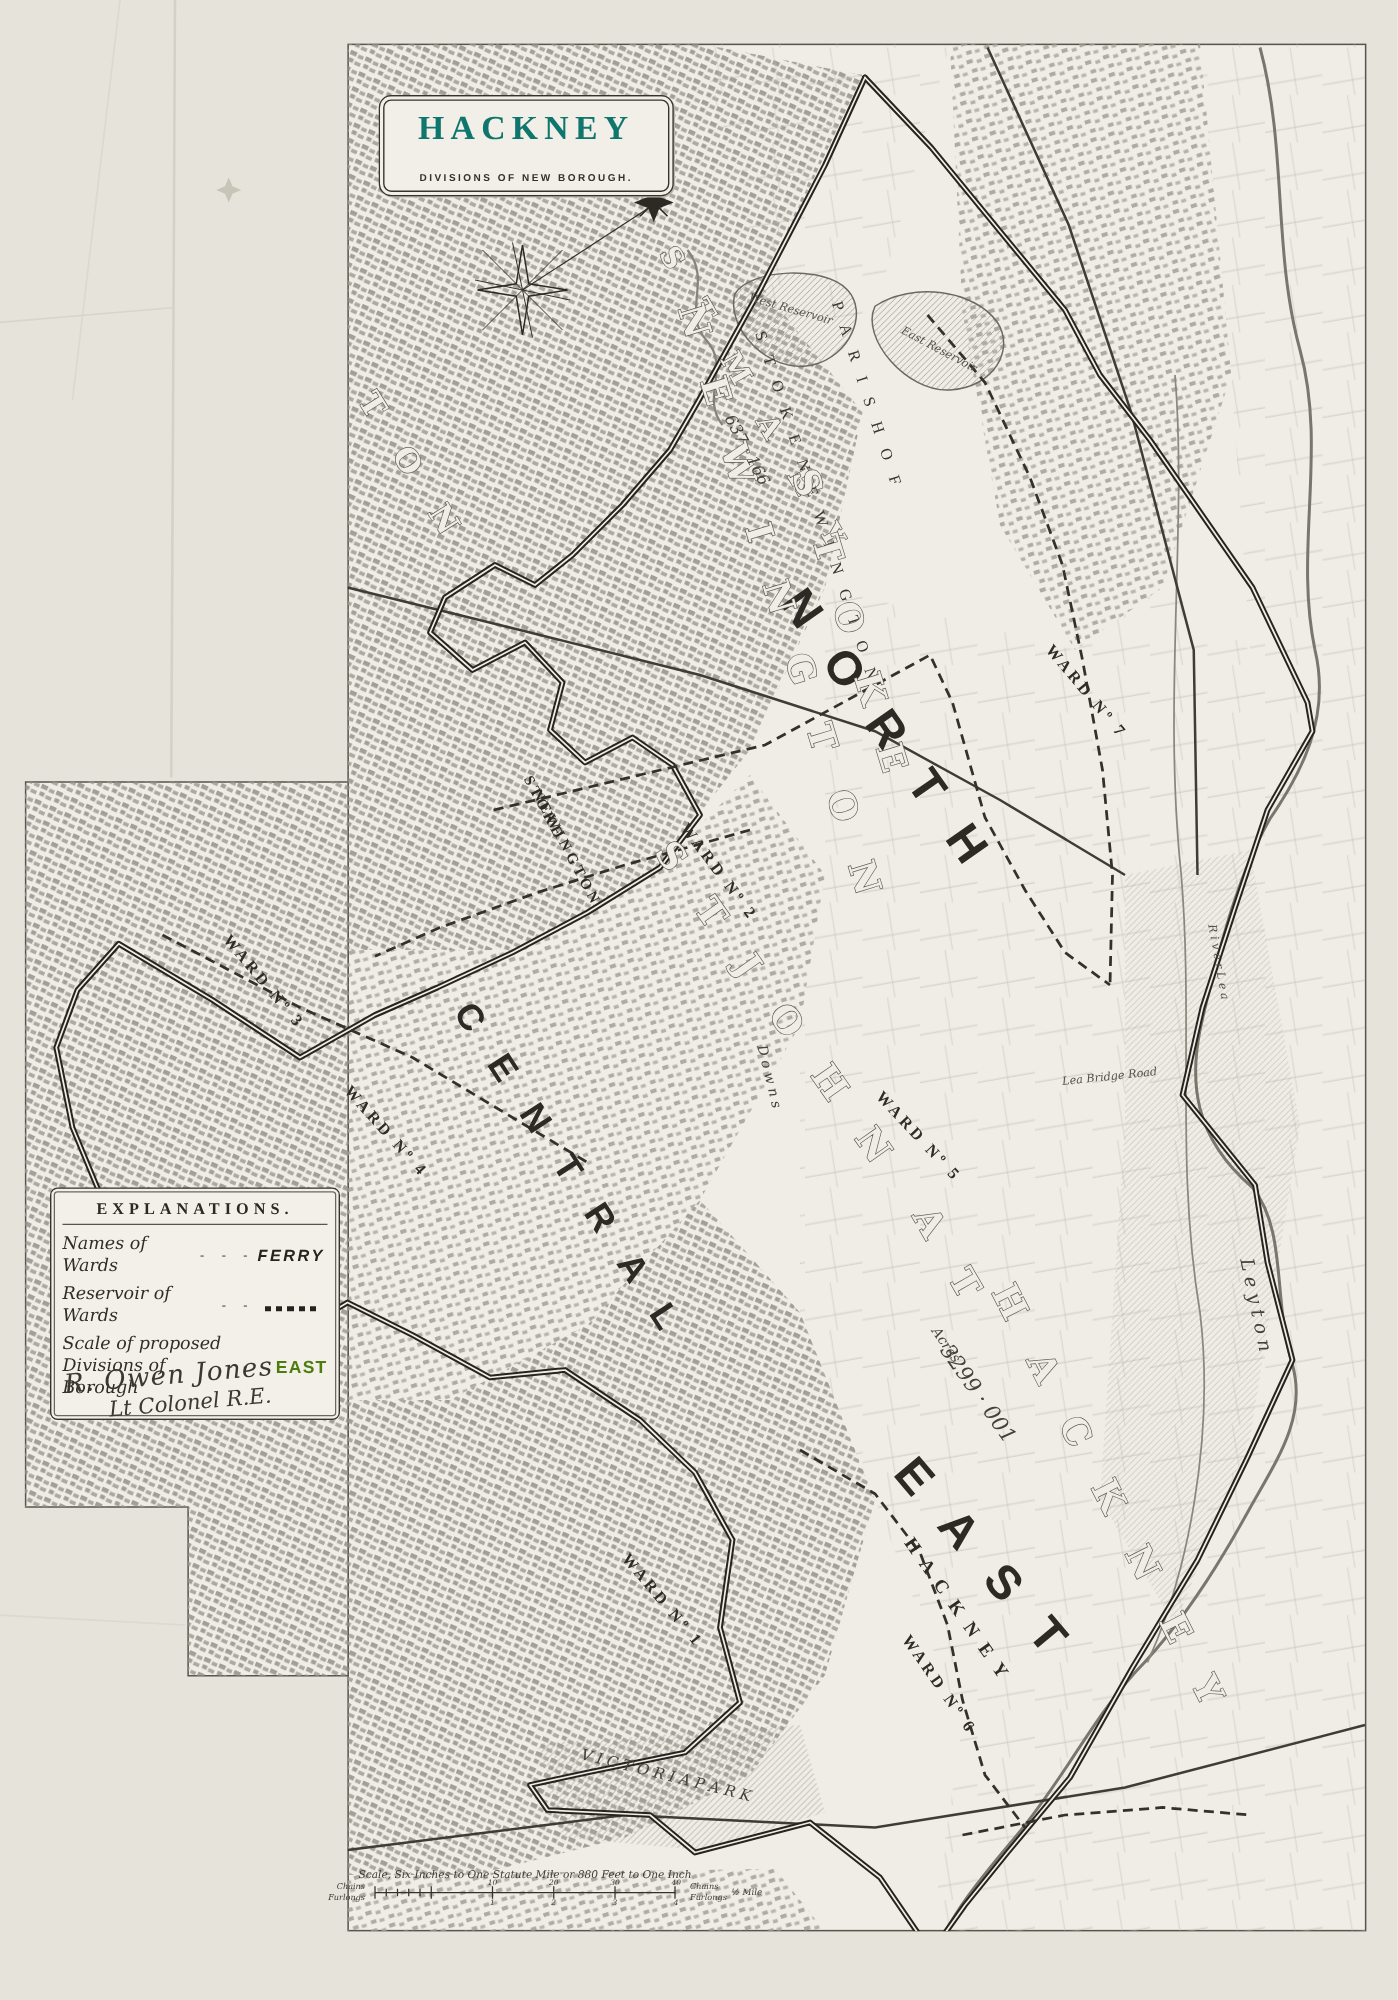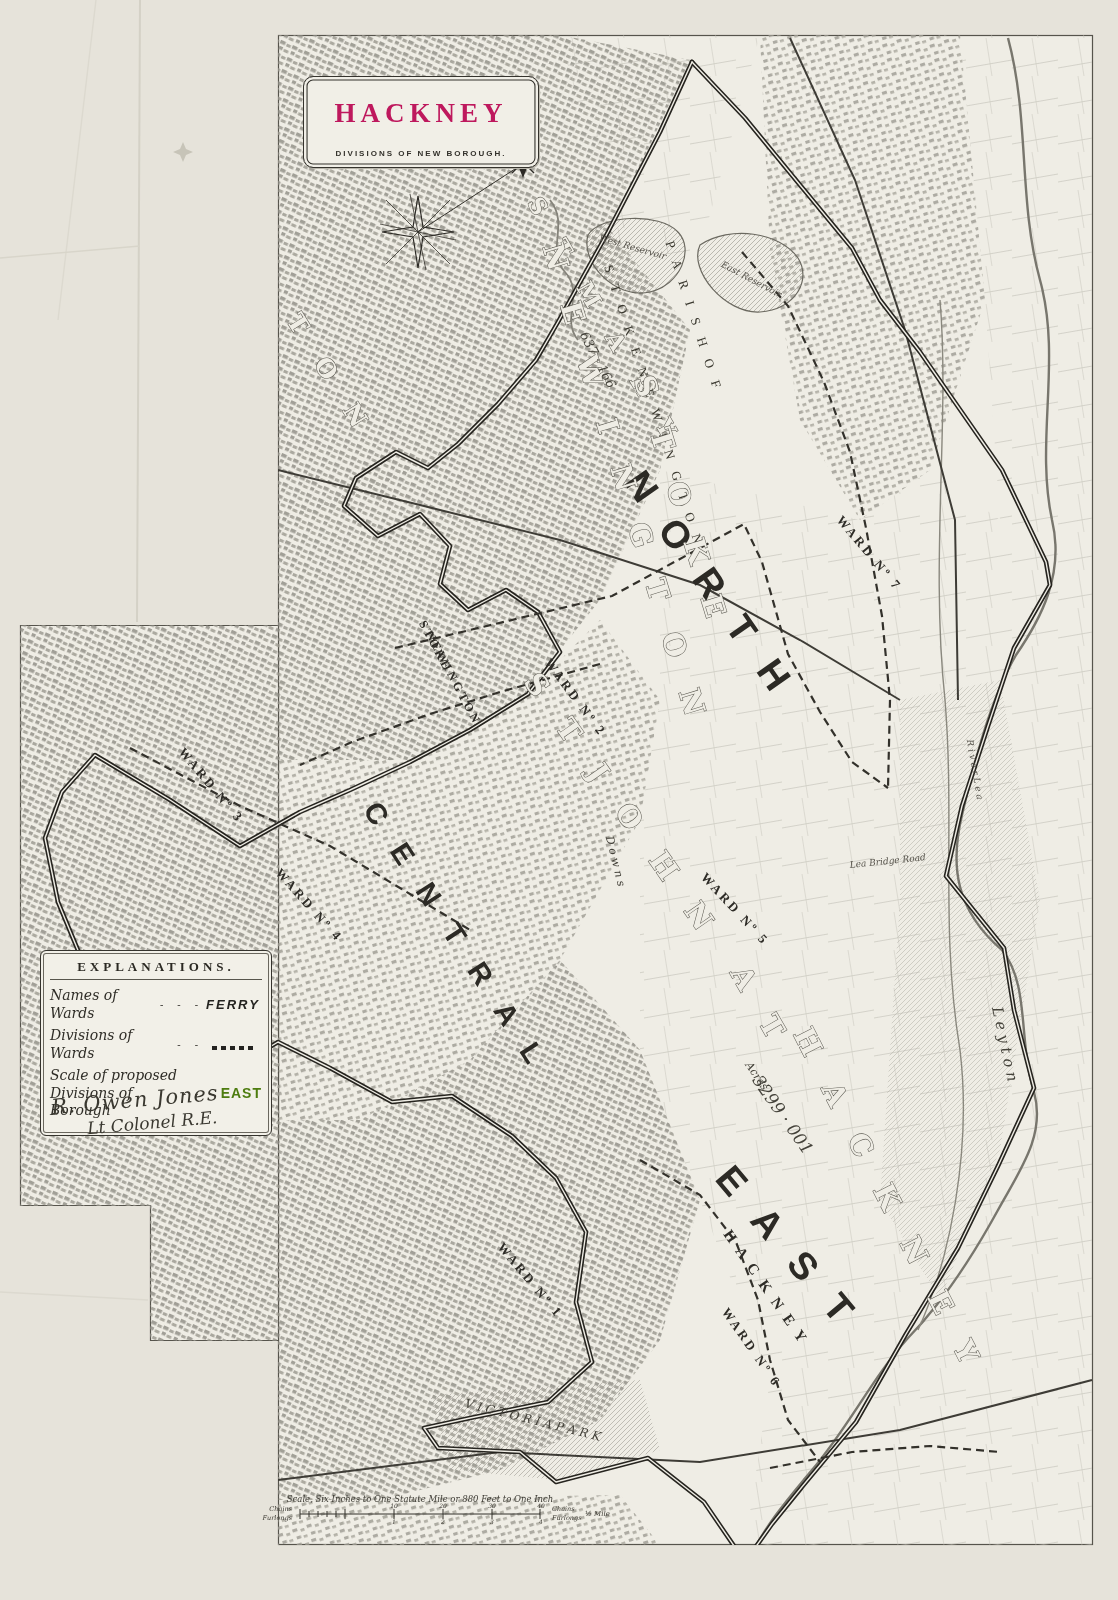--- a/index.html
+++ b/index.html
@@ -23,22 +23,22 @@
   text.sb{font-family:"DejaVu Serif",serif;font-style:italic;fill:#3c3a33;}
 
   
   .cartouche{
     position:absolute;left:303px;top:76px;width:218px;padding:10px 8px 9px;
     background:#f1efe7;border:1.6px solid #35332d;border-radius:10px;
     box-shadow:inset 0 0 0 2.5px #f1efe7, inset 0 0 0 3.6px #35332d, 1px 1px 0 #b9b6ab;
     text-align:center;
   }
   .cartouche h1{
-    margin:11px;font-family:"Liberation Serif",serif;font-weight:bold;
-    font-size:27px;letter-spacing:5px;color:#be185d;
+    margin:0;font-family:"Liberation Serif",serif;font-weight:bold;
+    font-size:27px;letter-spacing:5px;color:#0f766e;
   }
   .cartouche .sub{
     margin-top:20px;font-family:"Liberation Sans",sans-serif;
     font-size:8px;letter-spacing:2px;color:#33312b;font-weight:bold;
   }
 
   
   .explanations{
     position:absolute;left:40px;top:950px;width:212px;
     background:#f2f0e8;border:1.2px solid #35332d;border-radius:6px;
@@ -267,21 +267,21 @@
 <div class="explanations">
   <div class="exp-heading">EXPLANATIONS.</div>
 
   <div class="exp-row">
     <span class="exp-label">Names of Wards</span>
     <span class="exp-dots">-&nbsp;&nbsp;-&nbsp;&nbsp;-</span>
     <span class="exp-sample sample-ferry">FERRY</span>
   </div>
 
   <div class="exp-row">
-    <span class="exp-label">Divisions of Wards</span>
+    <span class="exp-label">Reservoir of Wards</span>
     <span class="exp-dots">-&nbsp;&nbsp;-</span>
     <span class="exp-sample"><span class="sample-dashed"></span></span>
   </div>
 
   <div class="exp-row">
     <span class="exp-label">Scale of proposed Divisions of Borough</span>
     <span class="exp-dots">-&nbsp;-</span>
     <span class="exp-sample sample-east">EAST</span>
   </div>
 

